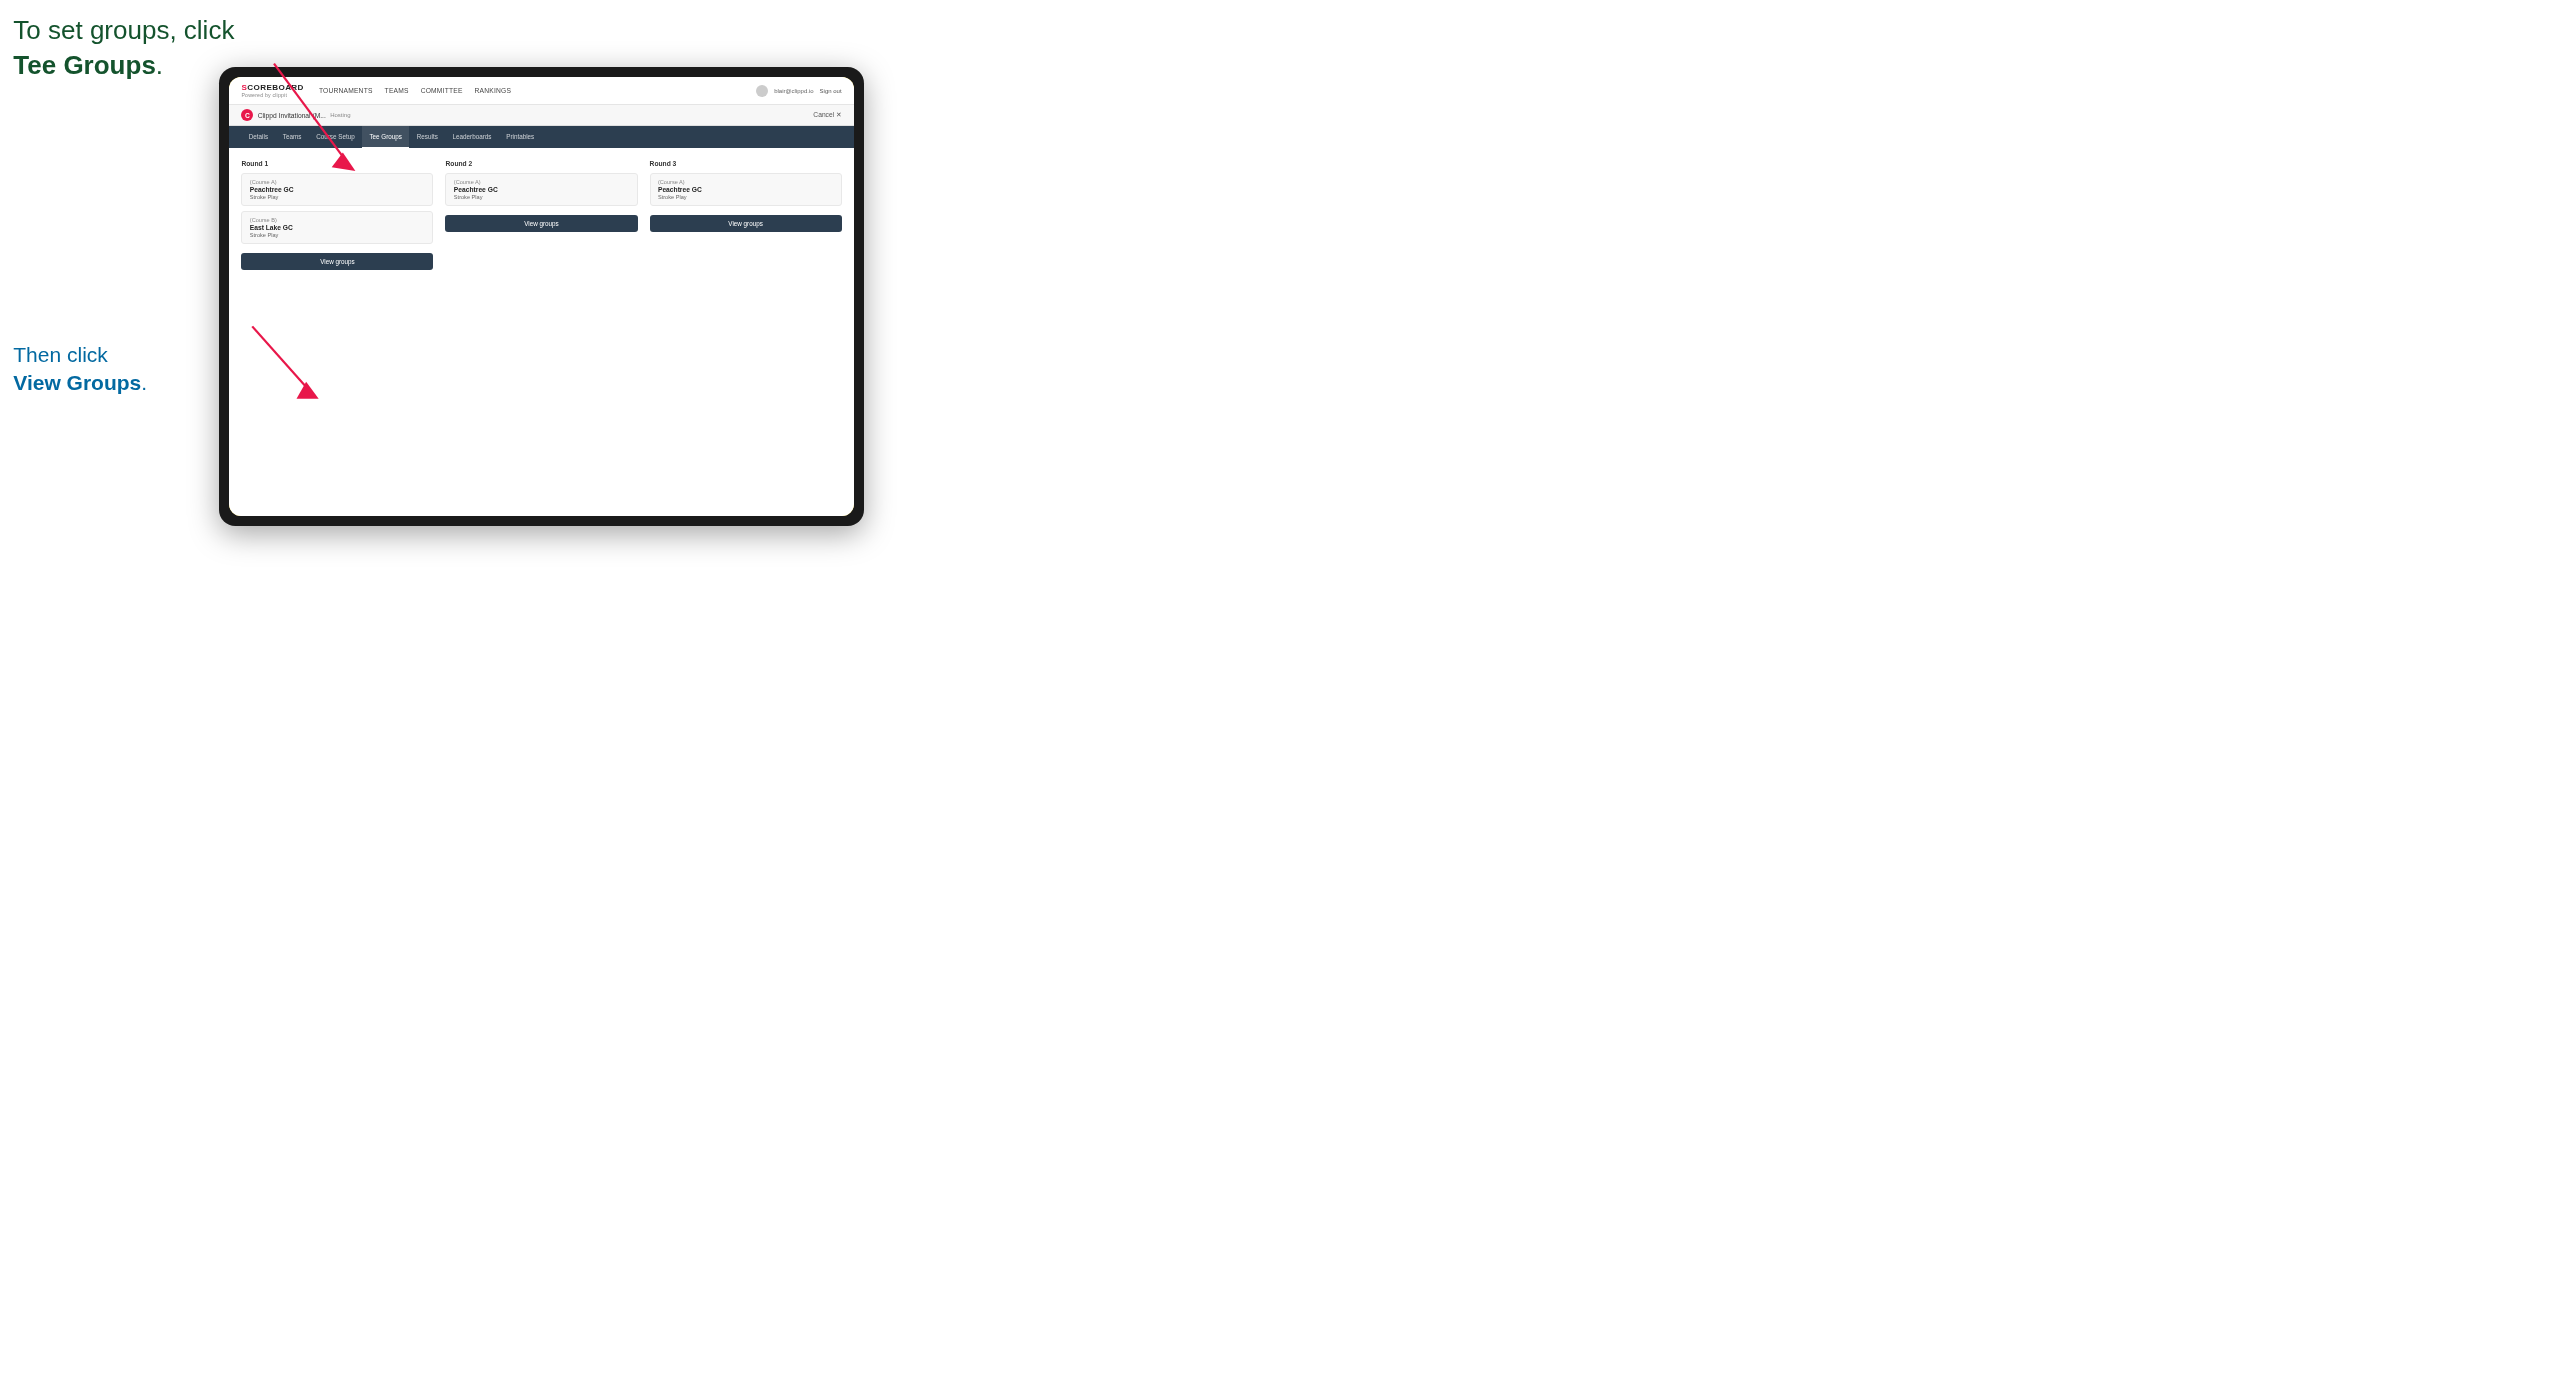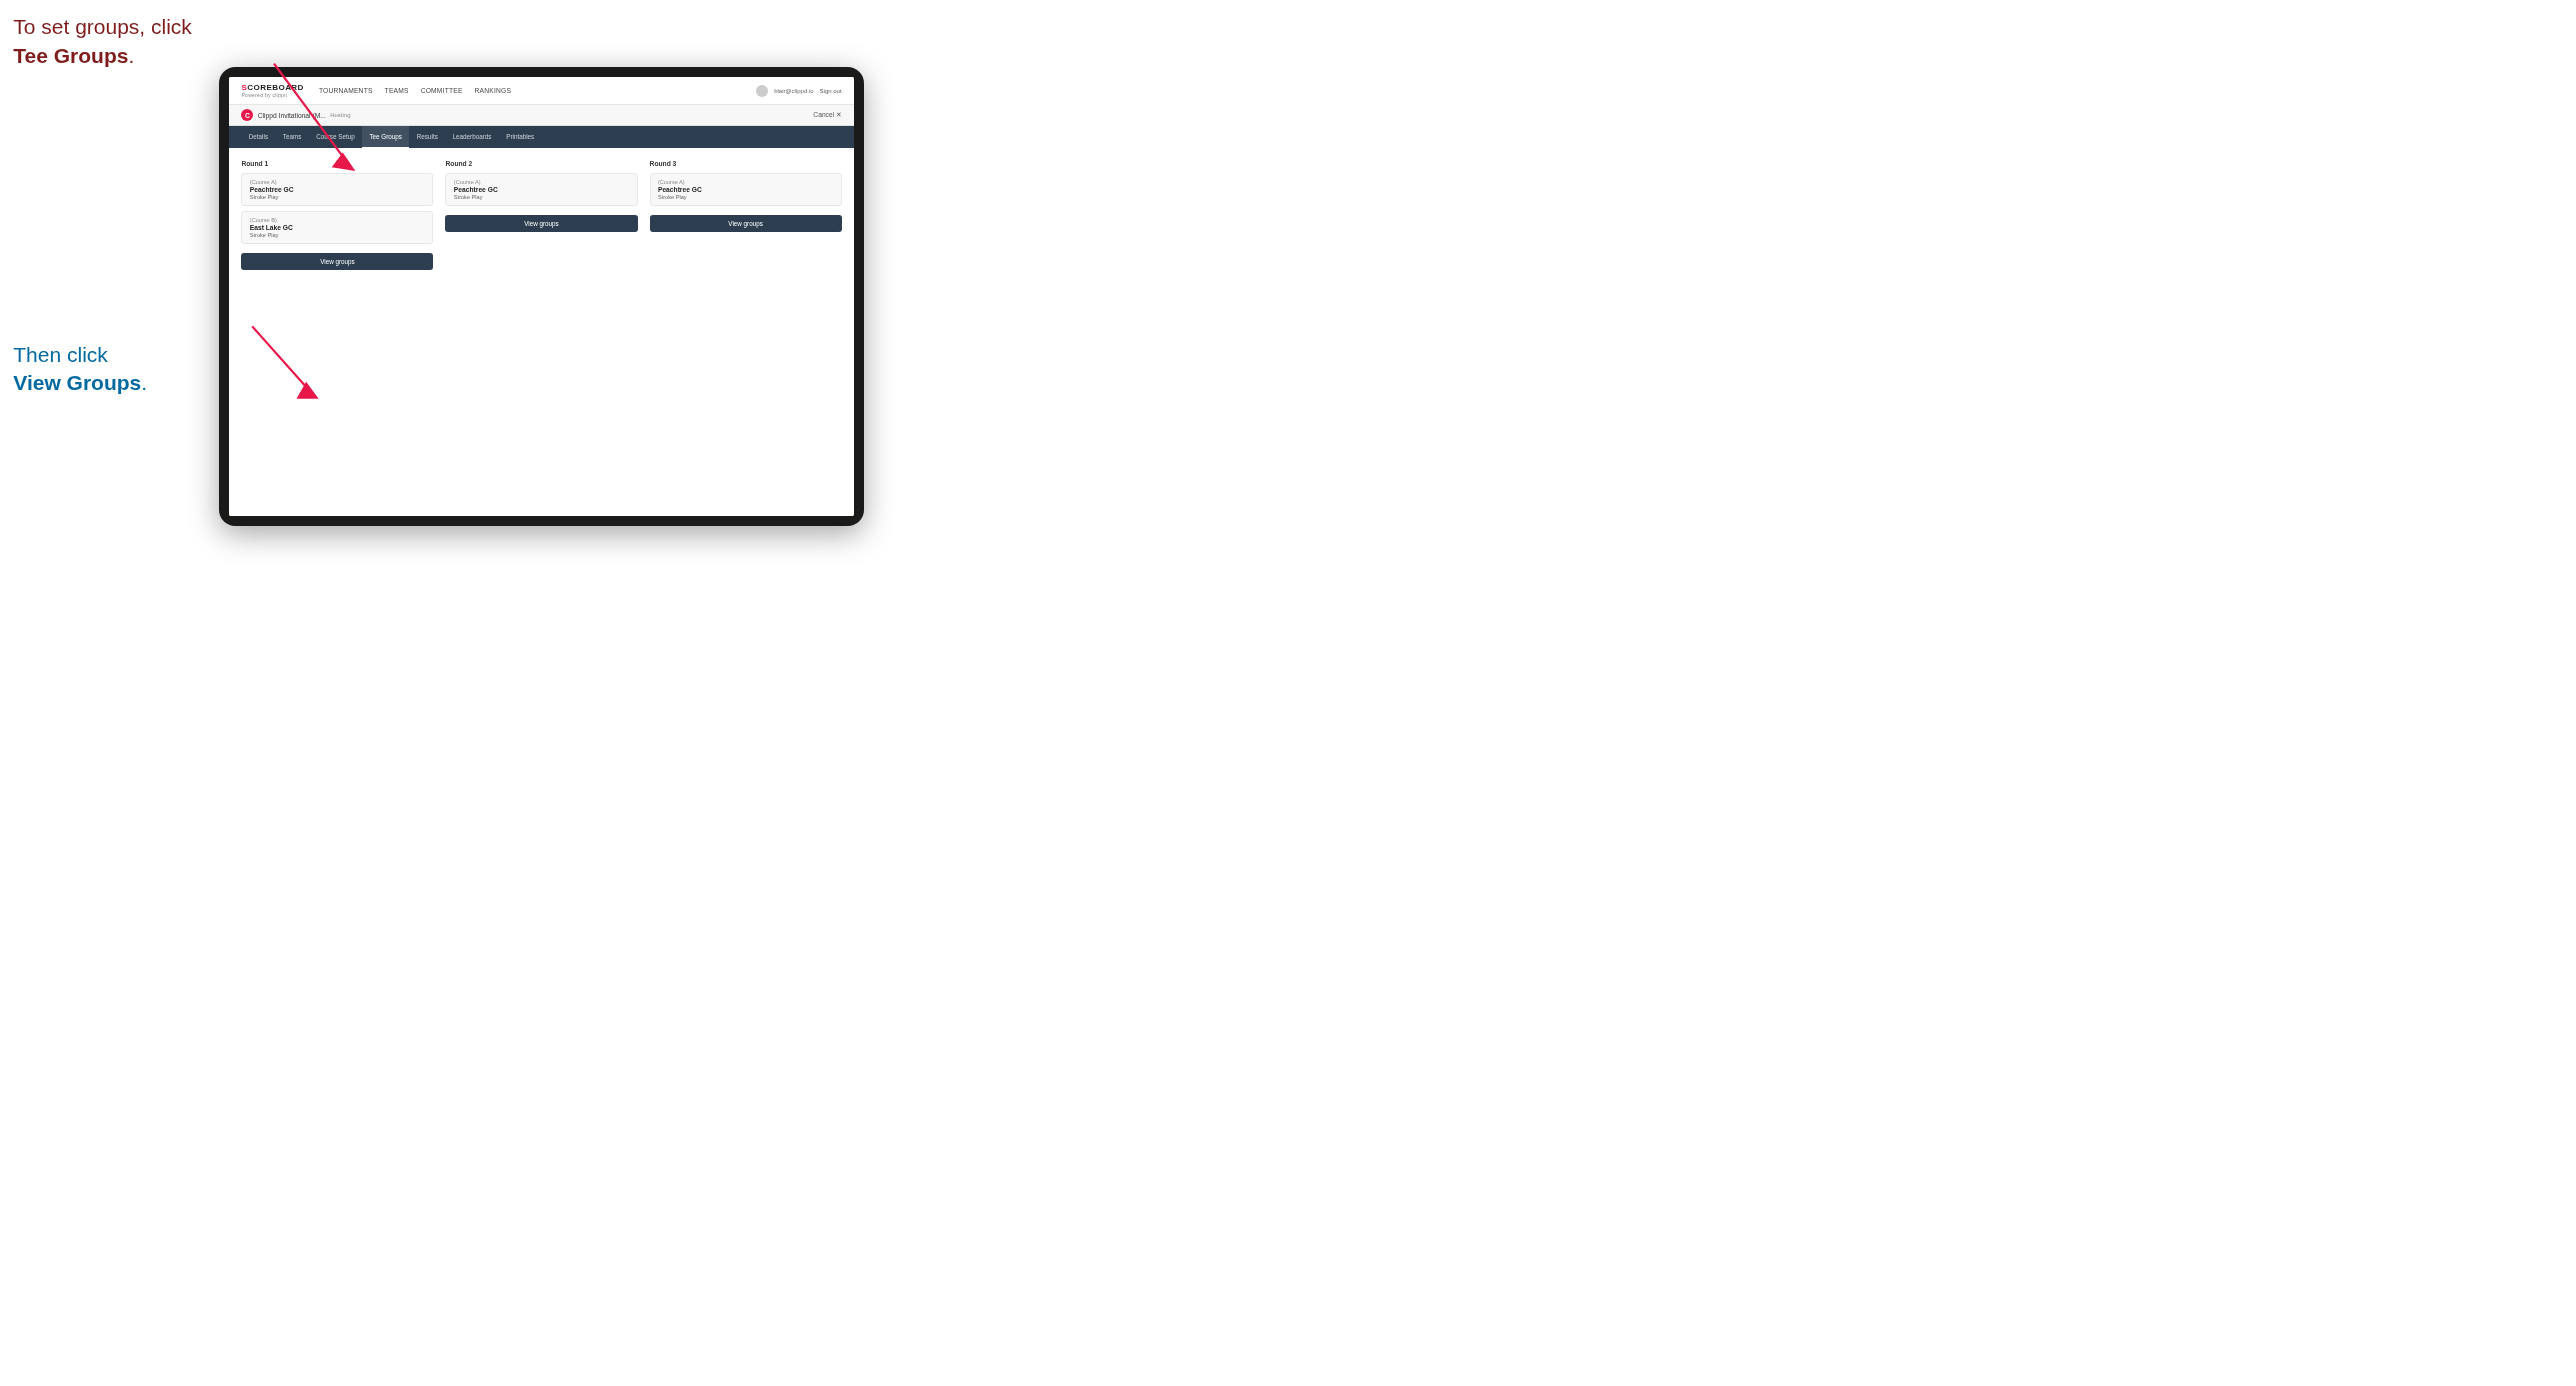--- a/index.html
+++ b/index.html
@@ -8,23 +8,23 @@
       font-family: -apple-system, BlinkMacSystemFont, 'Segoe UI', sans-serif;
       min-height: 100vh;
       position: relative;
     }
 
     
     .instruction-top {
       position: absolute;
       top: 13.3px;
       left: 13.3px;
-      font-size: 21px;
+      font-size: 26px;
       line-height: 1.35;
-      color: #7f1d1d;
+      color: #14532d;
       z-index: 10;
     }
     .instruction-top strong {
       font-weight: 800;
     }
 
     .instruction-bottom {
       position: absolute;
       top: 341px;
       left: 13.3px;
@@ -65,21 +65,21 @@
       background: #1a1a1a;
       border-radius: 16.3px;
       padding: 10.4px;
       box-shadow: 0 7.4px 30px rgba(0,0,0,0.35);
     }
 
     .tablet-screen {
       width: 100%;
       height: 100%;
       background: #fde047;
-      border-radius: 2px;
+      border-radius: 12px;
       overflow: hidden;
       display: flex;
       flex-direction: column;
     }
 
     
     .top-nav {
       background: #ffffff;
       border-bottom: 0.7px solid #e5e5e5;
       padding: 0 12px;

